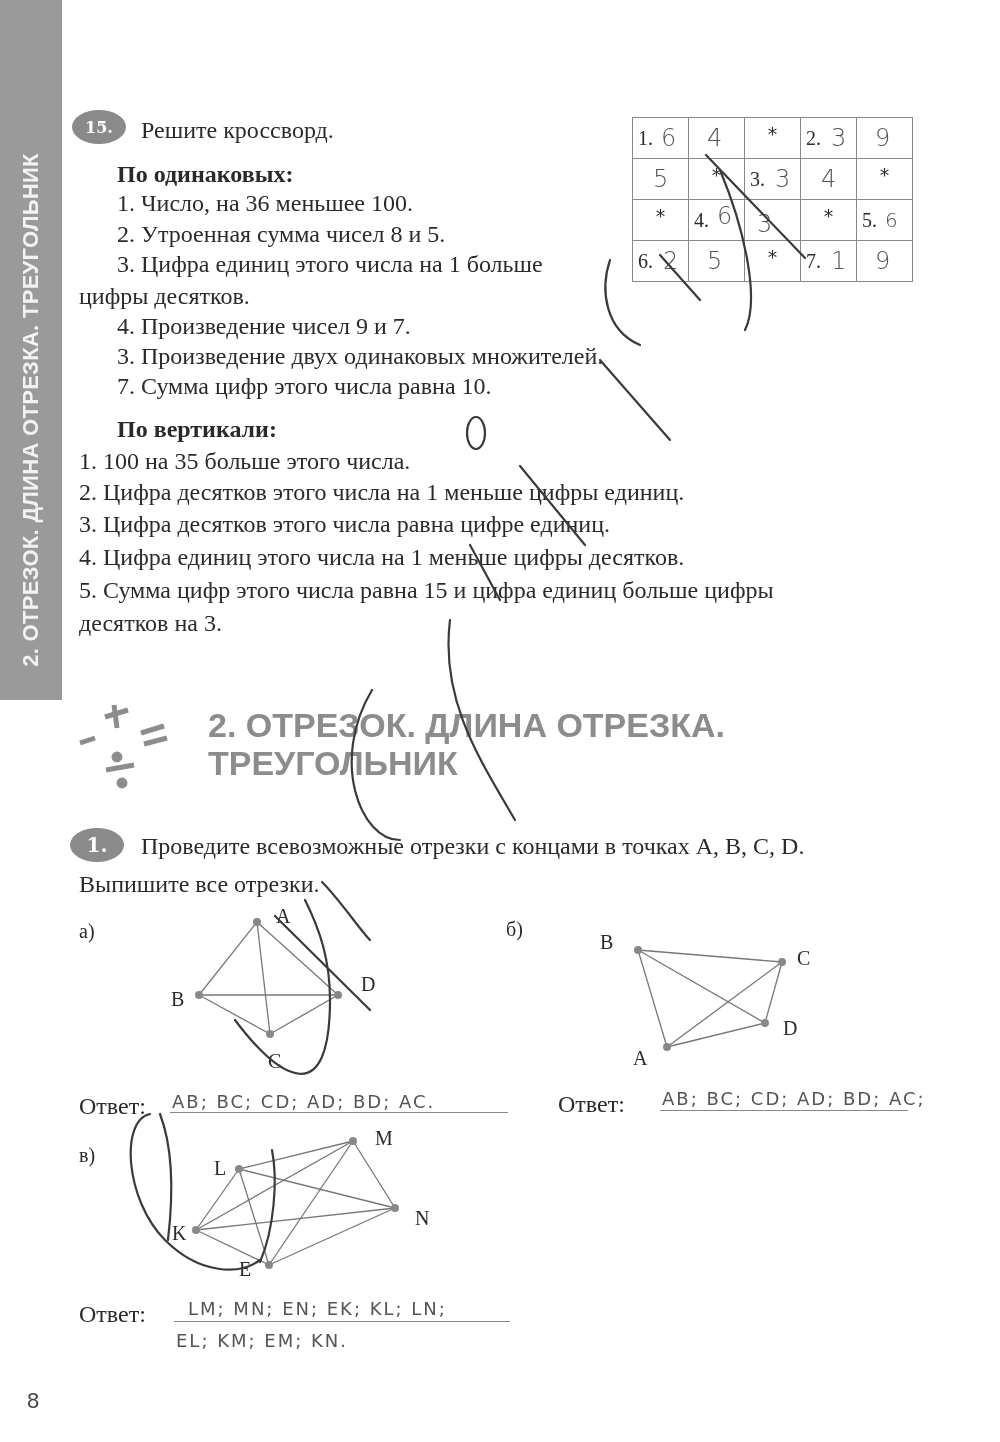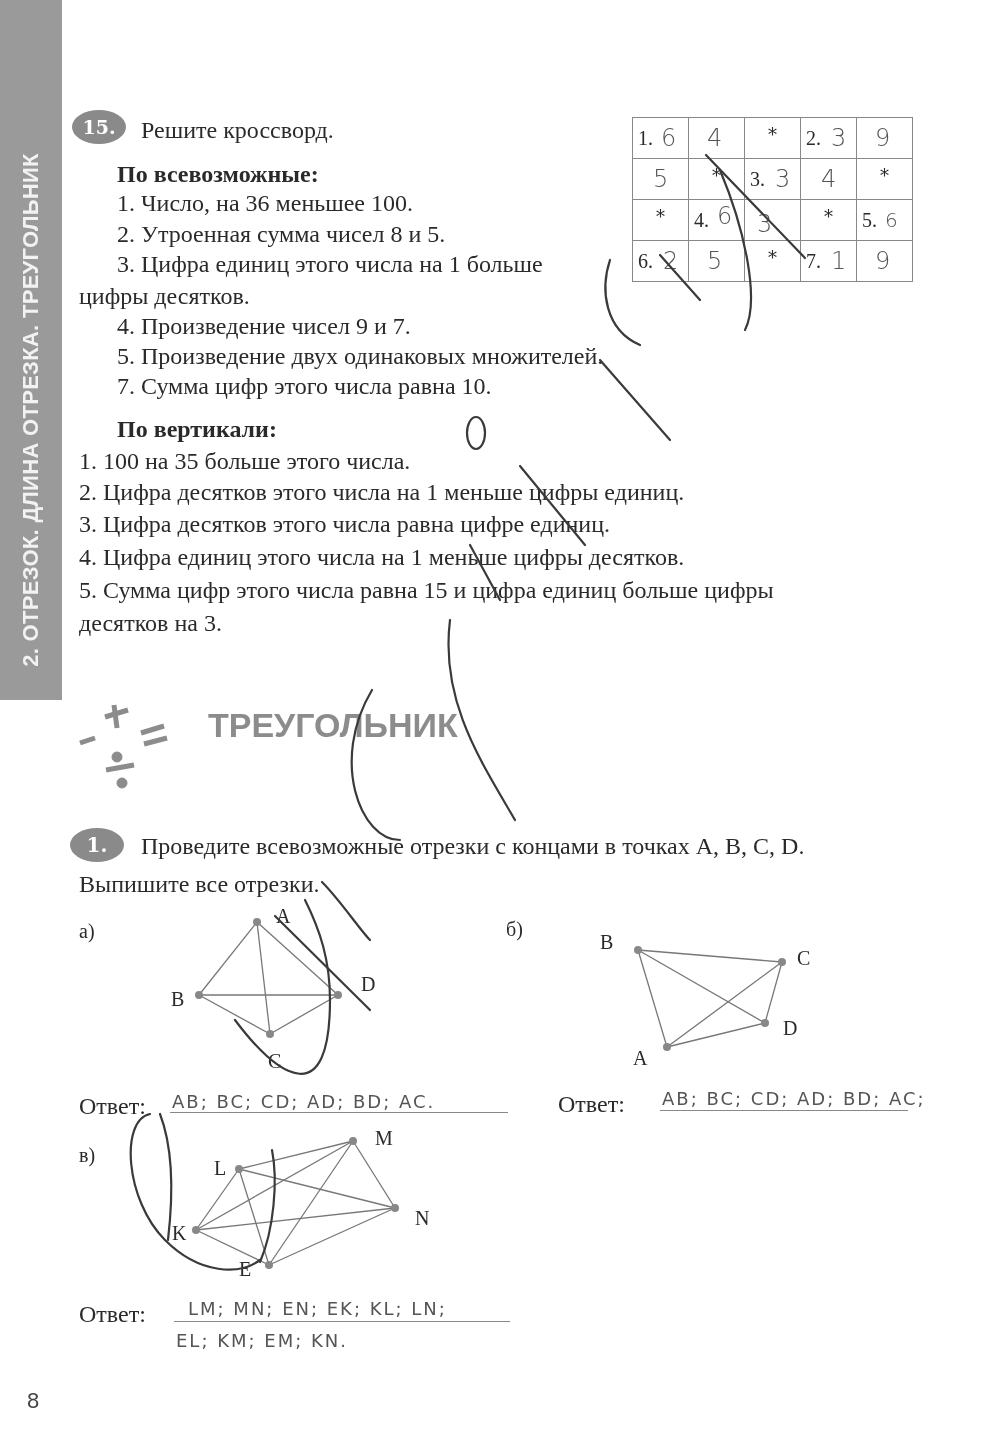--- a/index.html
+++ b/index.html
@@ -21,29 +21,29 @@
   .pagenum{position:absolute;left:27px;top:1388px;font-family:"Liberation Sans",sans-serif;font-size:22px;color:#444;}
   .lbl{position:absolute;font-size:20px;font-family:"Liberation Serif",serif;}
 </style>
 </head>
 <body>
 
 <div class="sidebar">
   <div class="sidebar-text">2. ОТРЕЗОК. ДЛИНА ОТРЕЗКА. ТРЕУГОЛЬНИК</div>
 </div>
 
-<div class="badge" style="left:72px;top:110px;width:54px;height:34px;font-size:19px;">15.</div>
+<div class="badge" style="left:72px;top:110px;width:54px;height:34px;font-size:16px;">15.</div>
 <div class="t" style="left:141px;top:118px;">Решите кроссворд.</div>
-<div class="t b" style="left:117px;top:162px;">По всевозможные:</div>
+<div class="t b" style="left:117px;top:162px;">По одинаковых:</div>
 <div class="t" style="left:117px;top:191px;">1. Число, на 36 меньшее 100.</div>
 <div class="t" style="left:117px;top:222px;">2. Утроенная сумма чисел 8 и 5.</div>
 <div class="t" style="left:117px;top:252px;">3. Цифра единиц этого числа на 1 больше</div>
 <div class="t" style="left:79px;top:284px;">цифры десятков.</div>
 <div class="t" style="left:117px;top:314px;">4. Произведение чисел 9 и 7.</div>
-<div class="t" style="left:117px;top:344px;">5. Произведение двух одинаковых множителей.</div>
+<div class="t" style="left:117px;top:344px;">3. Произведение двух одинаковых множителей.</div>
 <div class="t" style="left:117px;top:374px;text-align:right;">7. Сумма цифр этого числа равна 10.</div>
 
 <div class="t b" style="left:117px;top:417px;">По вертикали:</div>
 <div class="t" style="left:79px;top:449px;">1. 100 на 35 больше этого числа.</div>
 <div class="t" style="left:79px;top:480px;">2. Цифра десятков этого числа на 1 меньше цифры единиц.</div>
 <div class="t" style="left:79px;top:512px;">3. Цифра десятков этого числа равна цифре единиц.</div>
 <div class="t" style="left:79px;top:545px;">4. Цифра единиц этого числа на 1 меньше цифры десятков.</div>
 <div class="t" style="left:79px;top:578px;text-align:right;">5. Сумма цифр этого числа равна 15 и цифра единиц больше цифры</div>
 <div class="t" style="left:79px;top:611px;">десятков на 3.</div>
 
@@ -133,20 +133,21 @@
     <line x1="105" y1="717" x2="128" y2="710" stroke-width="5"></line>
     <line x1="114" y1="705" x2="117" y2="728" stroke-width="5"></line>
     <line x1="141" y1="733" x2="164" y2="726" stroke-width="5"></line>
     <line x1="144" y1="744" x2="167" y2="738" stroke-width="5"></line>
     <circle cx="117" cy="757" r="5"></circle>
     <line x1="106" y1="770" x2="134" y2="765" stroke-width="5"></line>
     <circle cx="122" cy="783" r="5"></circle>
   </g>
 </svg>
 <div class="heading">
+  <div>2. ОТРЕЗОК. ДЛИНА ОТРЕЗКА.</div>
   <div>ТРЕУГОЛЬНИК</div>
 </div>
 
 <div class="badge" style="left:70px;top:828px;width:54px;height:34px;font-size:20px;">1.</div>
 <div class="t" style="left:141px;top:834px;">Проведите всевозможные отрезки с концами в точках A, B, C, D.</div>
 <div class="t" style="left:79px;top:872px;">Выпишите все отрезки.</div>
 
 <svg width="1000" height="1442" style="pointer-events:none">
   <g stroke="#777" stroke-width="1.3" fill="none">
 

